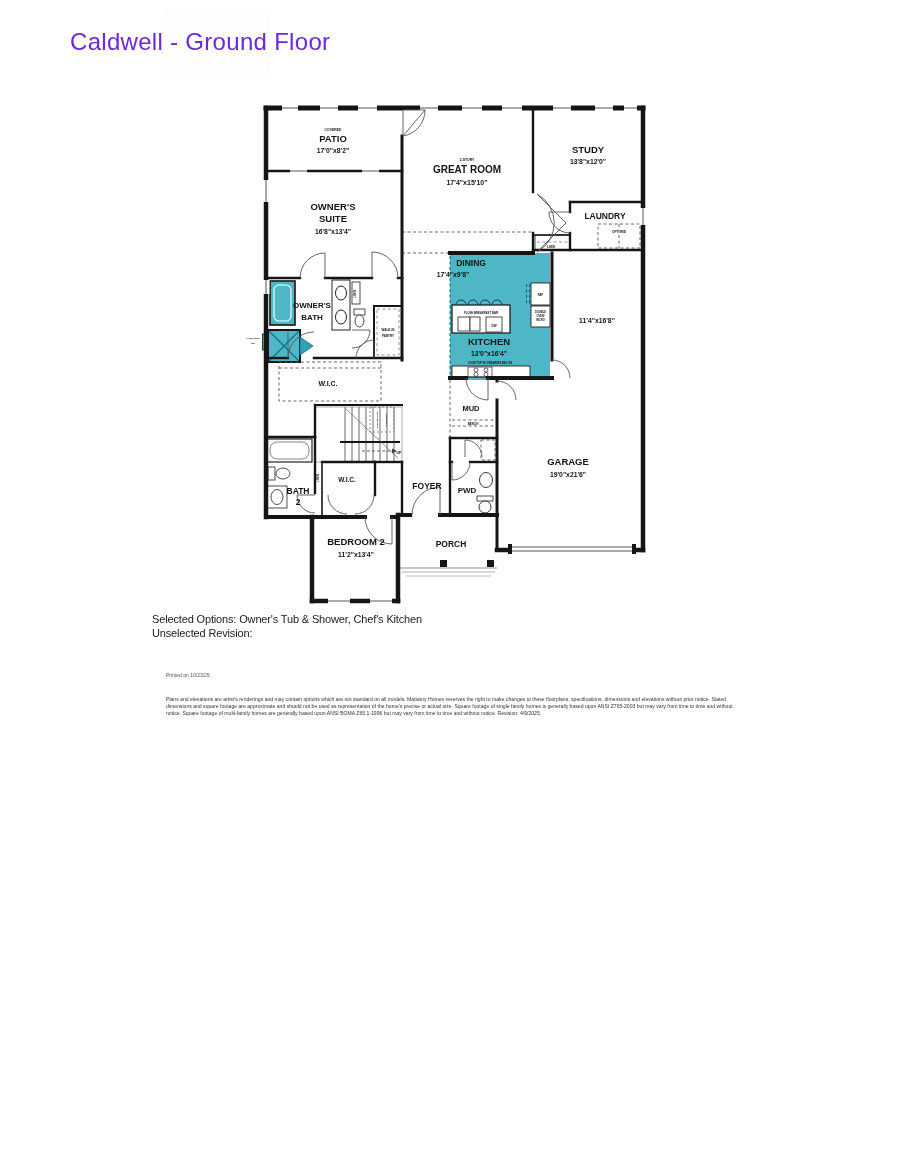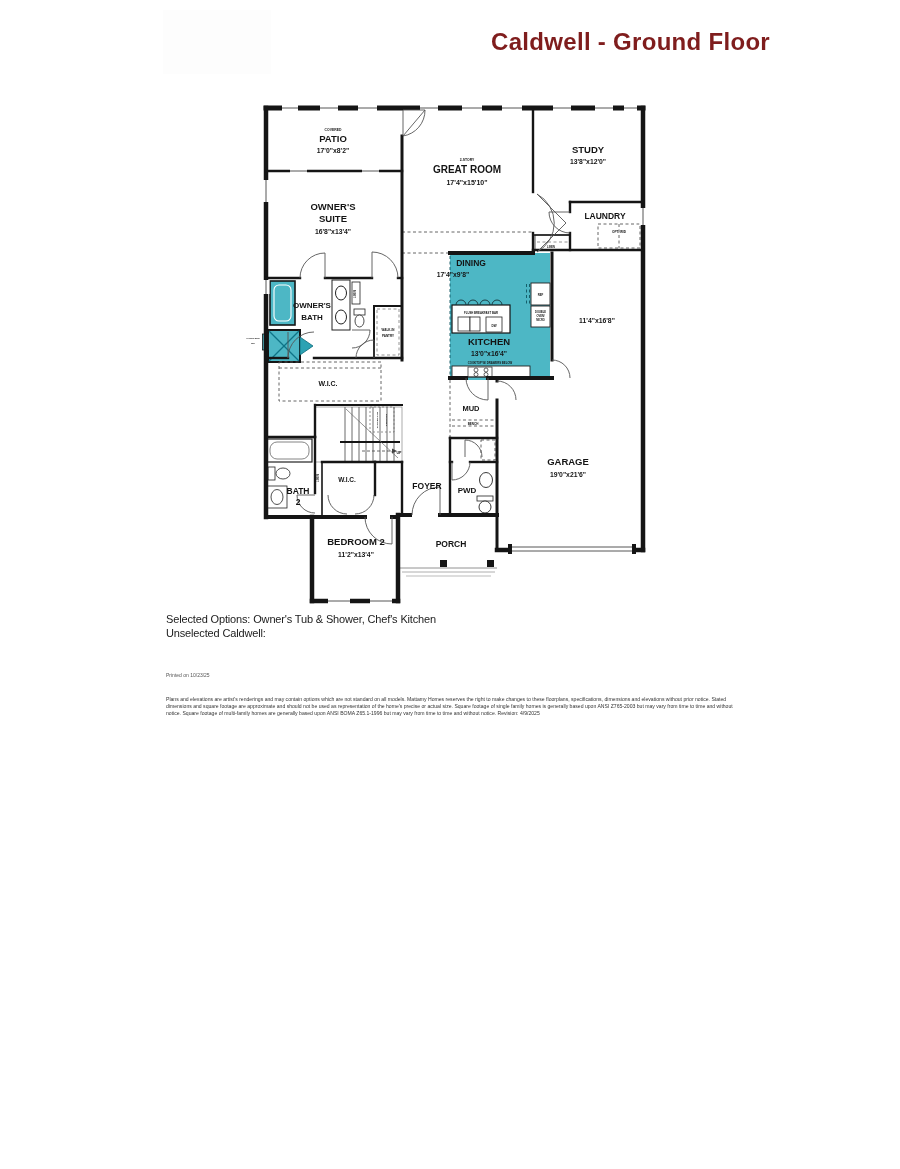--- a/index.html
+++ b/index.html
@@ -1,23 +1,23 @@
 <!DOCTYPE html>
 <html><head>
 <meta charset="utf-8">
 <style>
   html,body{margin:0;padding:0;background:#ffffff;}
   .page{position:relative;width:900px;height:1169px;background:#ffffff;overflow:hidden;
         font-family:"Liberation Sans",sans-serif;}
   .logo-ghost{position:absolute;left:163px;top:10px;width:108px;height:64px;background:#fdfdfd;}
-  .title{position:absolute;left:70px;top:28px;width:700px;text-align:right;
-         font-size:24px;letter-spacing:.3px;color:#7f1d1d;font-weight:700;}
+  .title{position:absolute;left:70px;top:28px;width:700px;text-align:left;
+         font-size:24px;letter-spacing:.3px;color:#6d28d9;font-weight:400;}
   .plan-svg{position:absolute;left:240px;top:95px;width:415px;height:510px;}
   .pt{text-anchor:middle;font-family:"Liberation Sans",sans-serif;font-weight:bold;fill:#141414;}
-  .footer-line{position:absolute;left:166px;color:#1b1b1b;font-size:11px;letter-spacing:-.15px;line-height:14px;text-align:right;}
+  .footer-line{position:absolute;left:152px;color:#1b1b1b;font-size:11px;letter-spacing:-.15px;line-height:14px;text-align:right;}
   .footer-body{position:absolute;left:166px;width:556px;color:#1b1b1b;font-size:11px;letter-spacing:-.15px;line-height:14px;}
   .printed{position:absolute;left:166px;top:672px;color:#555;font-size:5px;}
   .disclaimer{position:absolute;left:166px;top:696px;width:576px;color:#333;
               font-size:5.1px;line-height:7.2px;letter-spacing:0;}
 </style>
 </head>
 <body>
 
 <div class="page">
 
@@ -324,17 +324,17 @@
       <text class="pt" x="494" y="326.5" font-size="3">DW</text>
       <text class="pt" x="322" y="404.5" font-size="2.5">SHELVES</text>
       <text class="pt" x="253" y="339" font-size="2.5">TANKLESS</text>
       <text class="pt" x="253" y="343.5" font-size="2.5">WH</text>
       <text class="pt" x="378" y="420" font-size="2.5" transform="rotate(-90 378 420)">SLOPED CLG</text>
       <text class="pt" x="387" y="420" font-size="2.5" transform="rotate(-90 387 420)">STORAGE</text>
     </g>
   </svg>
 
   <div class="footer-line" style="top:612px">Selected Options: Owner's Tub &amp; Shower, Chef's Kitchen</div>
-  <div class="footer-line" style="top:626px">Unselected Caldwell:</div>
+  <div class="footer-line" style="top:626px">Unselected Revision:</div>
   <div class="printed">Printed on 10/23/25</div>
   <div class="disclaimer">Plans and elevations are artist's renderings and may contain options which are not standard on all models. Mattamy Homes reserves the right to make changes to these floorplans, specifications, dimensions and elevations without prior notice. Stated dimensions and square footage are approximate and should not be used as representation of the home's precise or actual size. Square footage of single family homes is generally based upon ANSI Z765-2003 but may vary from time to time and without notice. Square footage of multi-family homes are generally based upon ANSI BOMA Z65.1-1996 but may vary from time to time and without notice. Revision: 4/9/2025</div>
 
 </div>
 
 </body></html>

